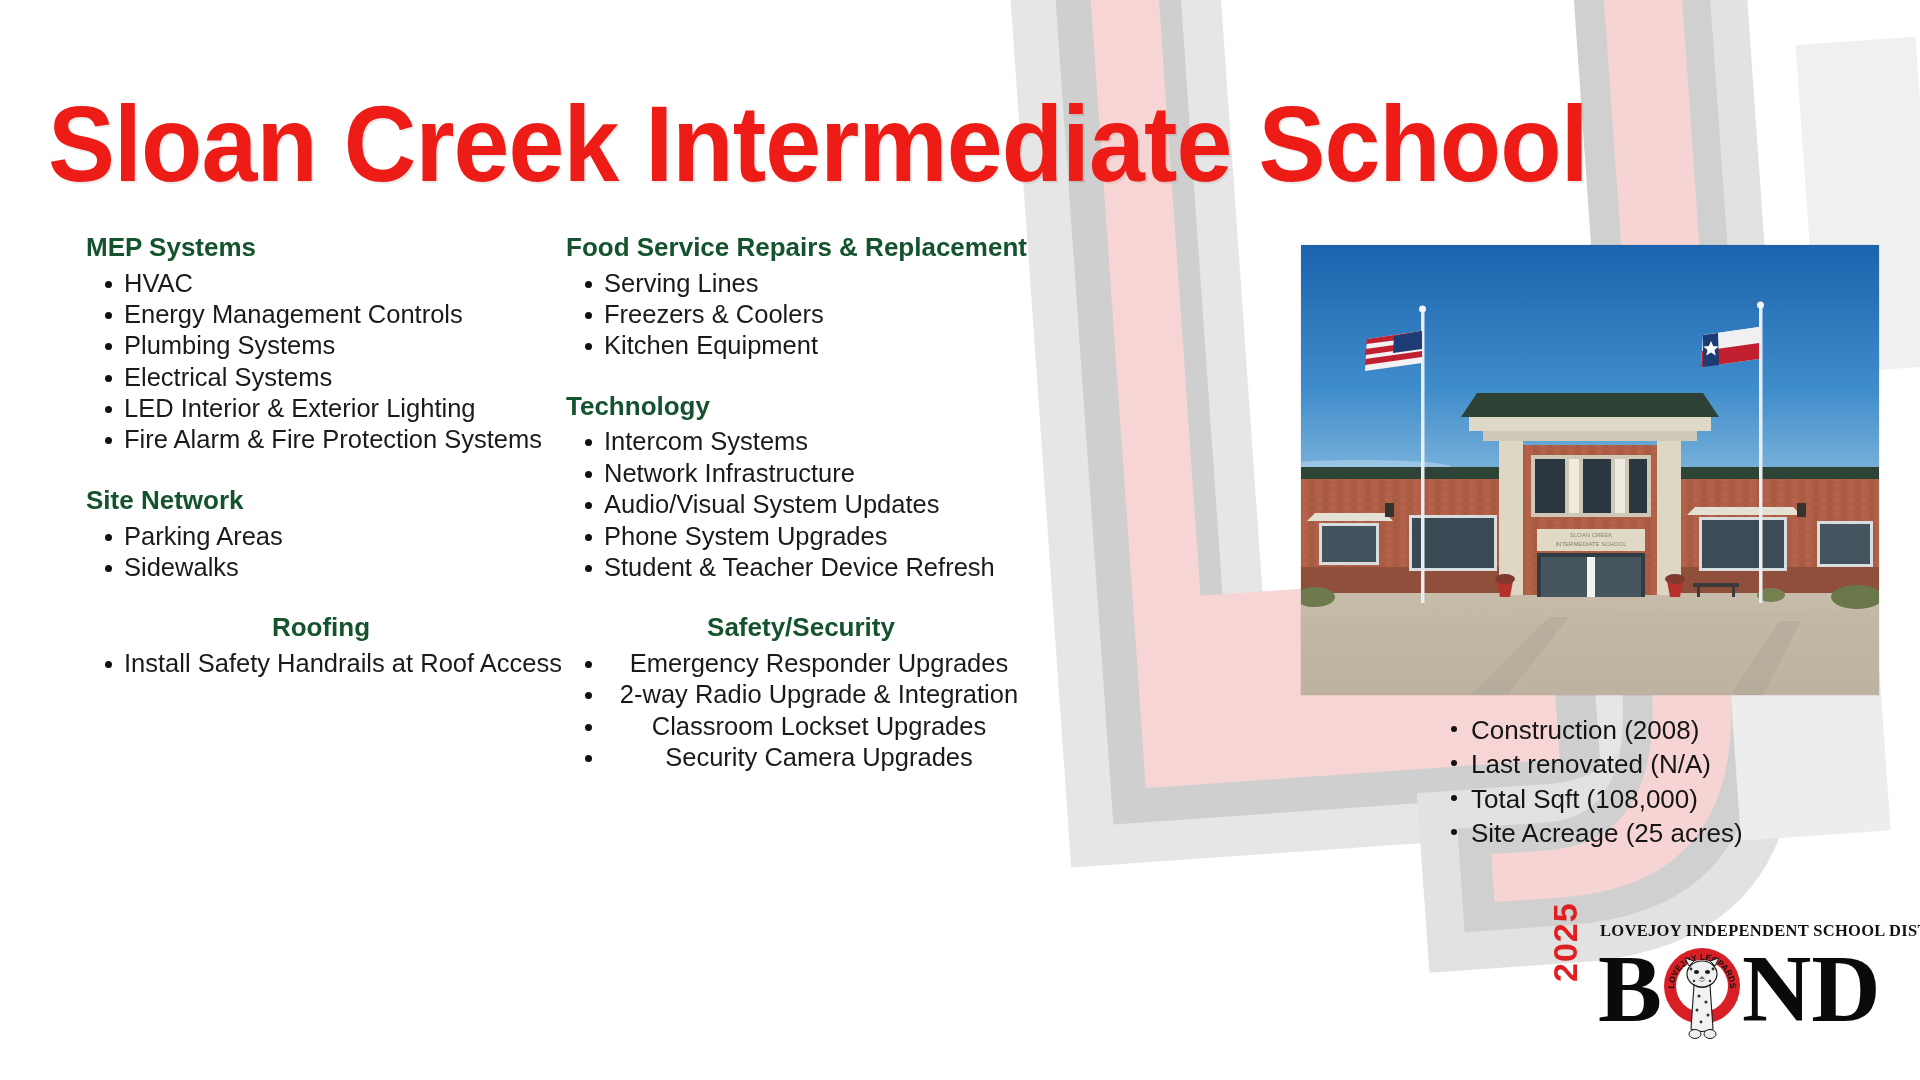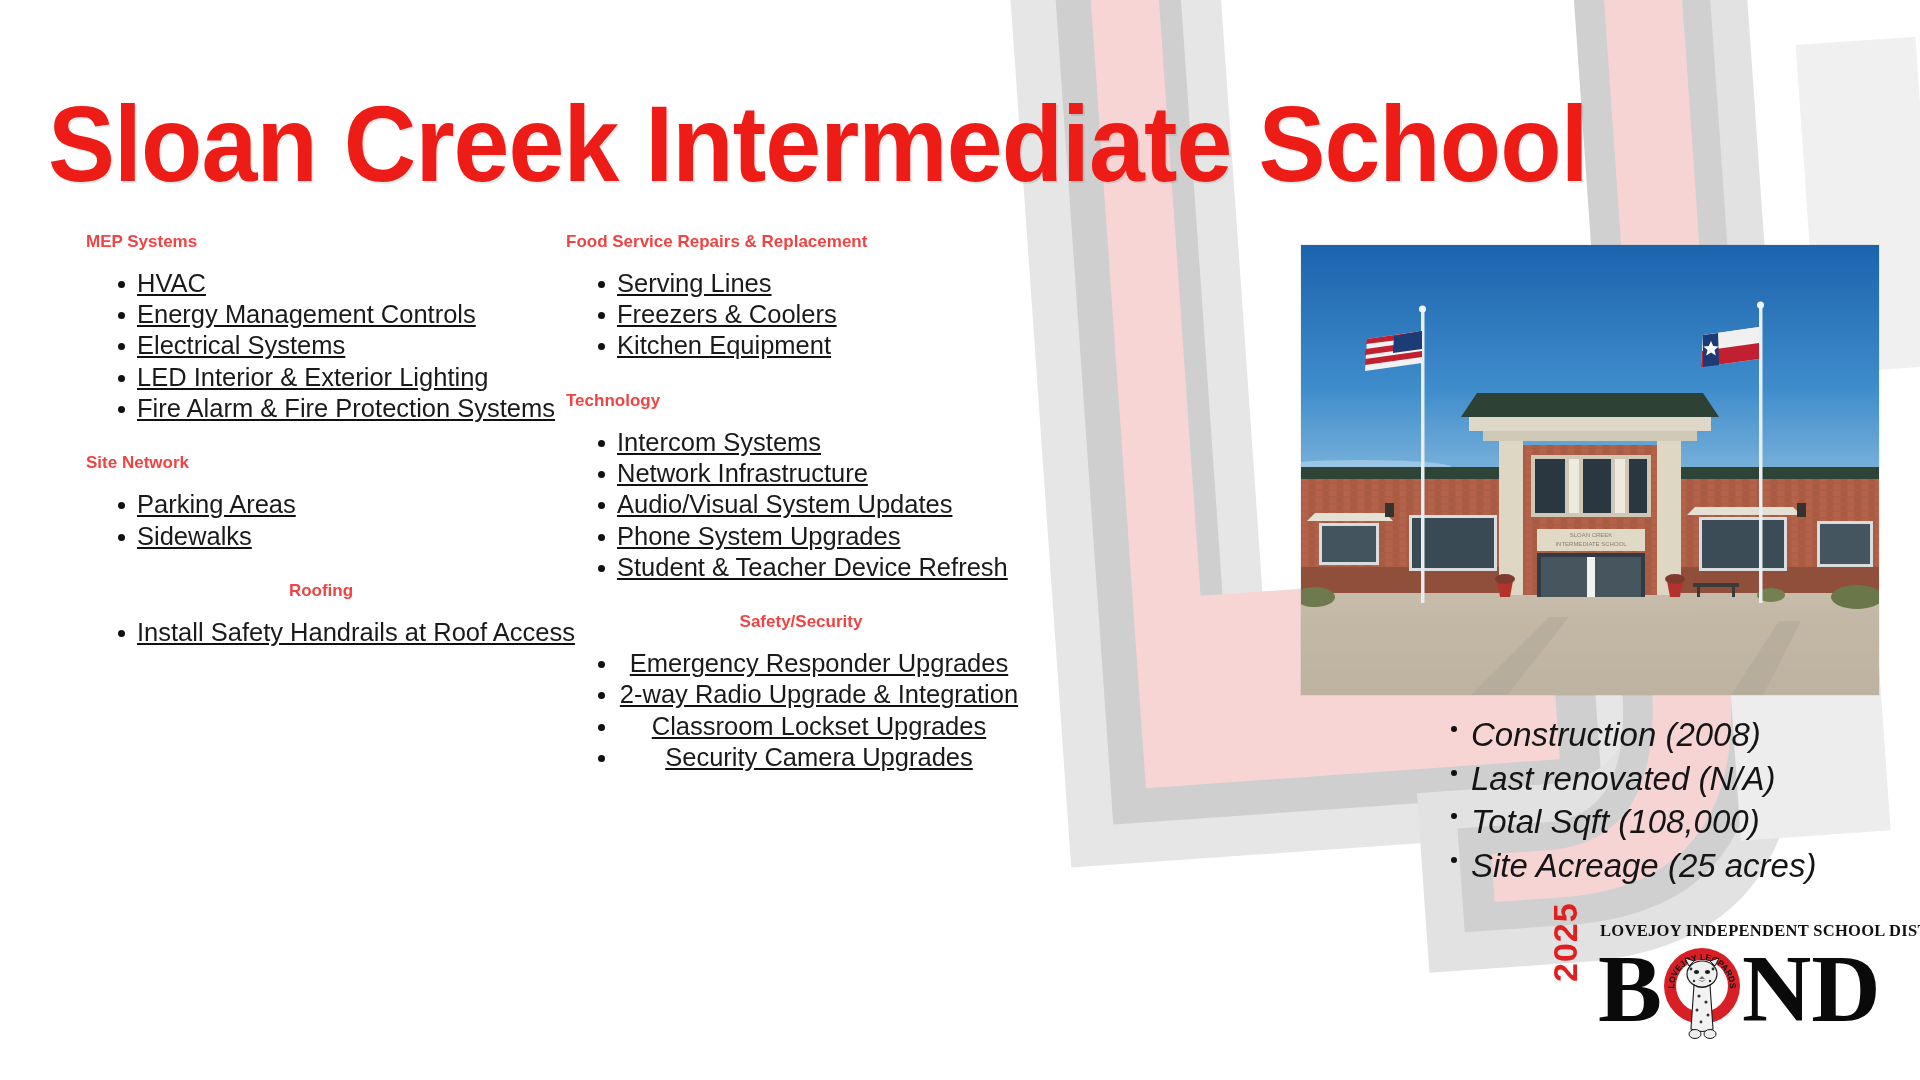--- a/index.html
+++ b/index.html
@@ -55,32 +55,31 @@
     z-index: 2;
     top: 232px;
   }
   #col-left  { left: 86px;  width: 470px; }
   #col-mid   { left: 566px; width: 470px; }
 
   .group { margin-bottom: 30px; }
   .group:last-child { margin-bottom: 0; text-align: center; }
 
   .group-heading {
-    font-size: 17px;
+    font-size: 26px;
     font-weight: 700;
     line-height: 1.22;
-    color: #ef4444;
+    color: #14532d;
     margin: 0 0 4px 0;
     white-space: nowrap;
   }
   ul.group-list {
     list-style: none;
-    margin: 15px;
+    margin: 2px;
     padding: 0;
-    text-decoration: underline;
   }
   ul.group-list li {
     position: relative;
     padding-left: 36px;
     font-size: 25.5px;
     font-weight: 400;
     line-height: 1.19;
     color: #1a1a1a;
     white-space: nowrap;
     margin-bottom: 1px;
@@ -115,22 +114,21 @@
     position: absolute;
     z-index: 2;
     left: 1443px;
     top: 713px;
     width: 430px;
   }
   #facts ul { list-style: none; margin: 0; padding: 0; }
   #facts li {
     position: relative;
     padding-left: 28px;
-    font-size: 33px;
-    font-style: italic;
+    font-size: 26px;
     line-height: 1.32;
     color: #151515;
     white-space: nowrap;
   }
   #facts li::before {
     content: "";
     position: absolute;
     left: 8px;
     top: 13px;
     width: 6px;
@@ -252,20 +250,21 @@
 
 <h1 id="title">Sloan Creek Intermediate School</h1>
 
 <div class="column" id="col-left">
 
   <section class="group">
     <h2 class="group-heading">MEP Systems</h2>
     <ul class="group-list">
       <li>HVAC</li>
       <li>Energy Management Controls</li>
+      <li>Plumbing Systems</li>
       <li>Electrical Systems</li>
       <li>LED Interior &amp; Exterior Lighting</li>
       <li>Fire Alarm &amp; Fire Protection Systems</li>
     </ul>
   </section>
 
   <section class="group">
     <h2 class="group-heading">Site Network</h2>
     <ul class="group-list">
       <li>Parking Areas</li>

